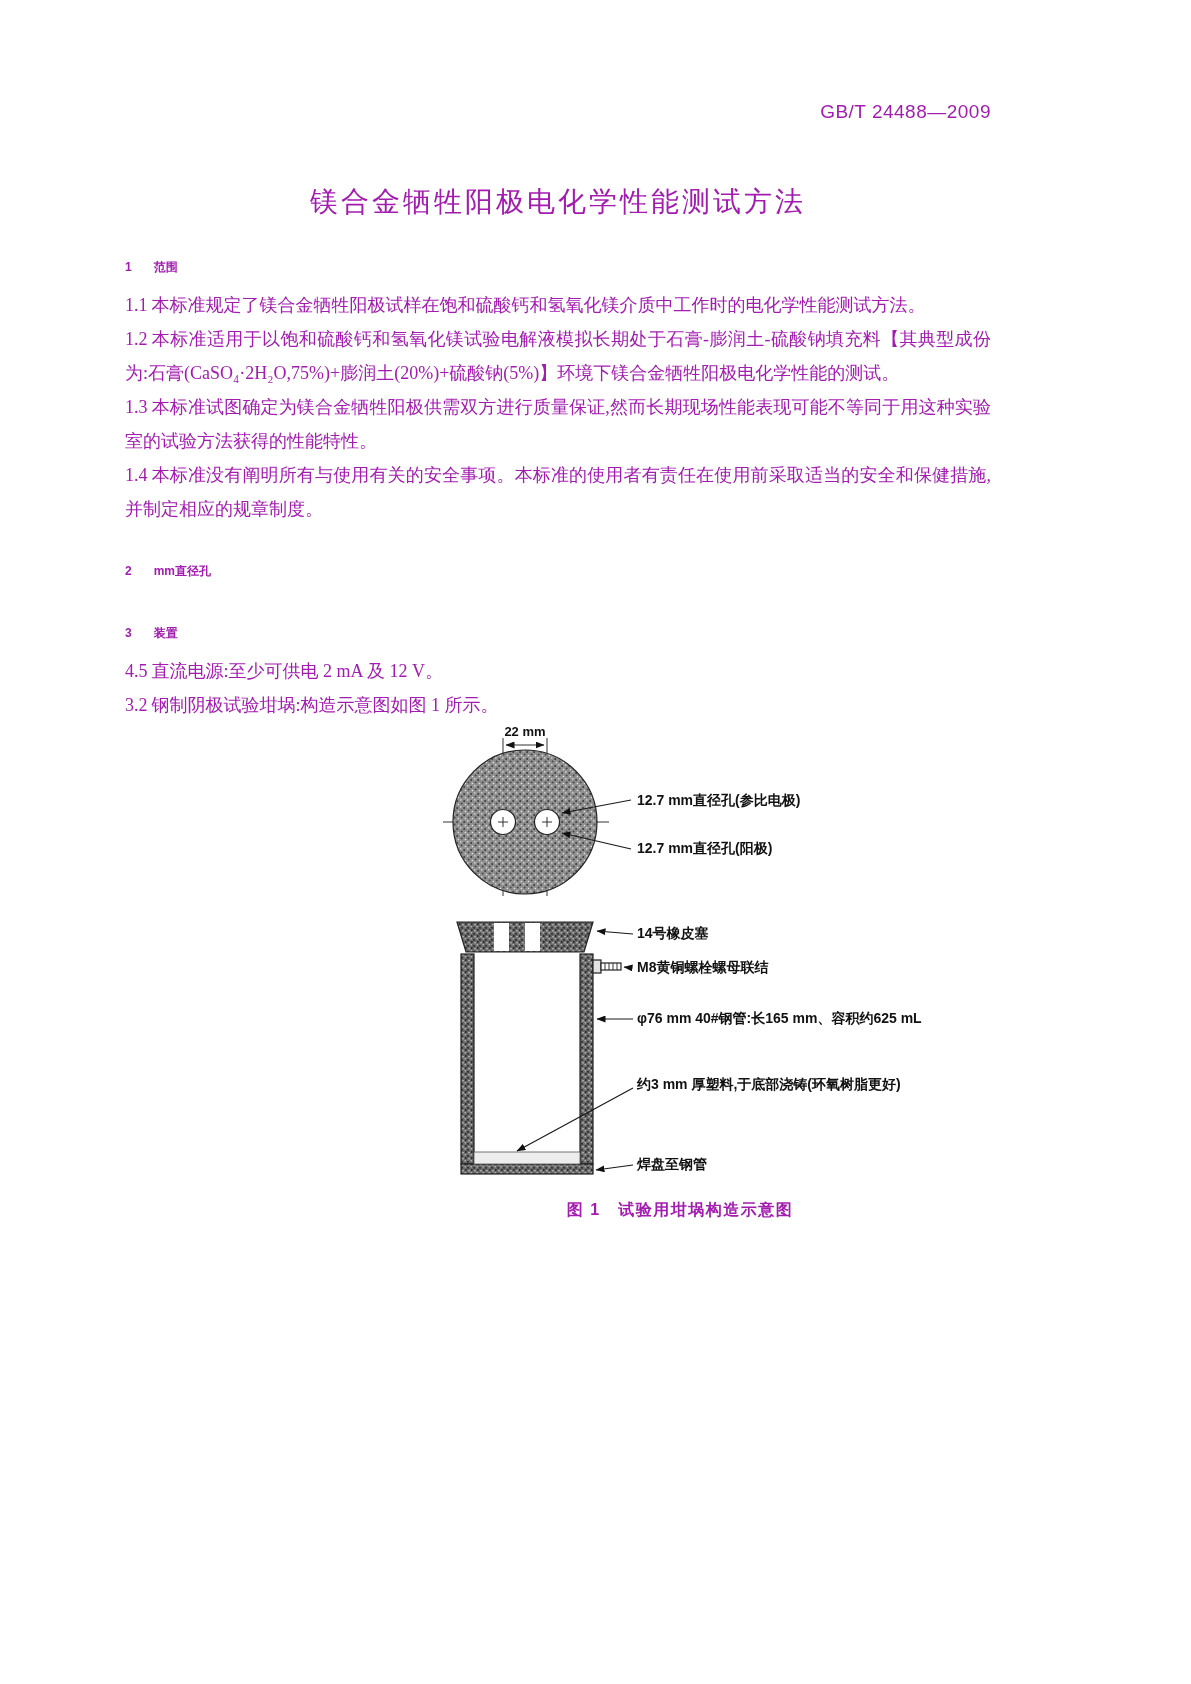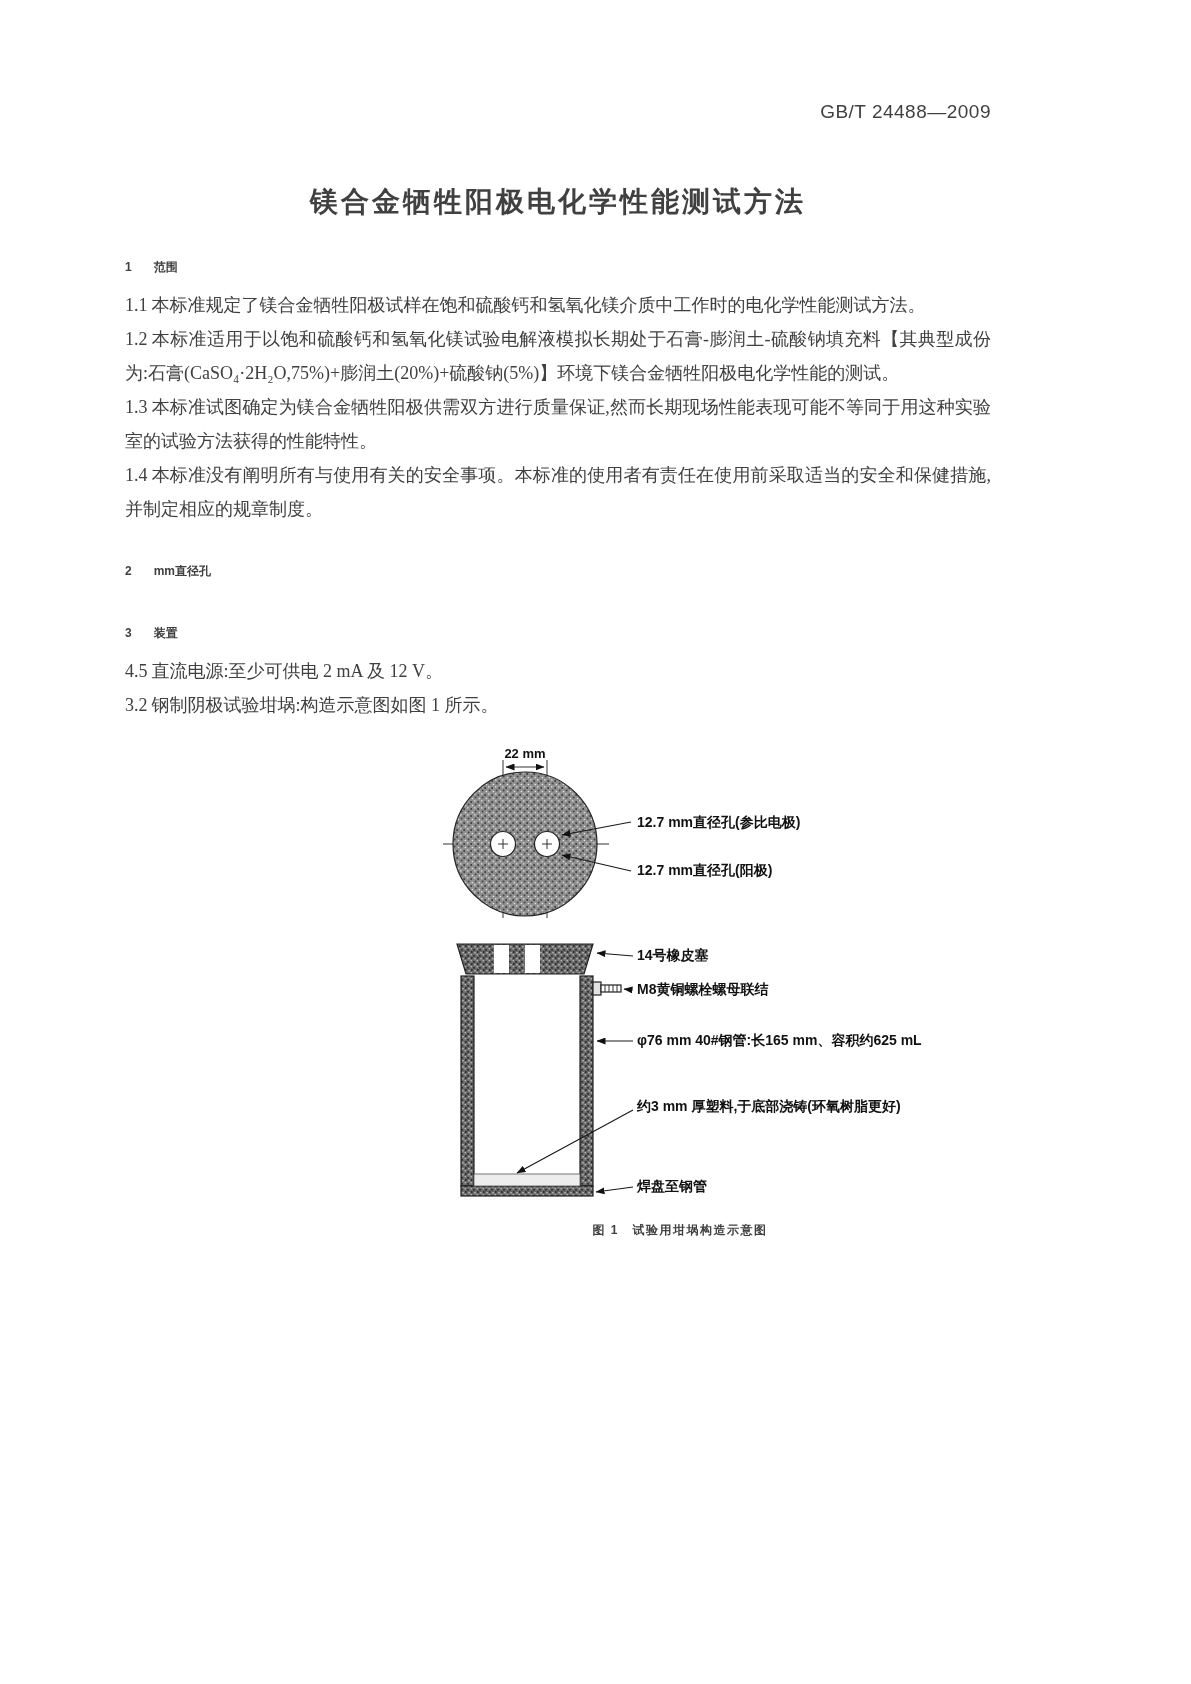--- a/index.html
+++ b/index.html
@@ -2,66 +2,66 @@
 <html><head>
 <meta charset="utf-8">
 <style>
   html, body { margin: 0; padding: 0; background: #ffffff; }
   .page {
     position: relative;
     width: 1191px;
     height: 1308px;
     background: #ffffff;
     font-family: "Liberation Serif", "DejaVu Serif", serif;
-    color: #404040;
+    color: #a21caf;
     overflow: hidden;
   }
   .content {
     padding: 100px 200px 0 125px;
   }
   .std-number {
     text-align: right;
     font-size: 19px;
     line-height: 24px;
     font-family: "Liberation Sans", sans-serif;
     letter-spacing: 0.5px;
   }
   .doc-title {
     margin: 58px 0 0 0;
     text-align: center;
     font-size: 28px;
     line-height: 40px;
-    font-weight: bold;
+    font-weight: normal;
     letter-spacing: 3px;
     font-family: "Liberation Sans", "DejaVu Sans", sans-serif;
   }
   .section-heading {
     margin-top: 28px;
     margin-bottom: 4px;
     font-size: 12px;
     line-height: 34px;
     font-weight: bold;
     font-family: "Liberation Sans", "DejaVu Sans", sans-serif;
   }
   .section-heading .h-num { margin-right: 22px; }
   .para {
     margin: 0;
     font-size: 18px;
     line-height: 34px;
     text-align: justify;
   }
   .para .p-num { margin-right: 4px; }
   .indent { text-indent: 2em; }
-  .figure-block { margin-top: 22px; }
+  .figure-block { }
   .figure-block svg { display: block; margin-left: 240px; }
   .fig-caption {
     width: 700px;
     margin: 8px 0 0 205px;
     text-align: center;
-    font-size: 12px;
+    font-size: 16px;
     font-weight: bold;
     letter-spacing: 1.5px;
     font-family: "Liberation Sans", "DejaVu Sans", sans-serif;
   }
   .page-number {
     position: absolute;
     left: 958px;
     top: 1508px;
     font-size: 18px;
   }

